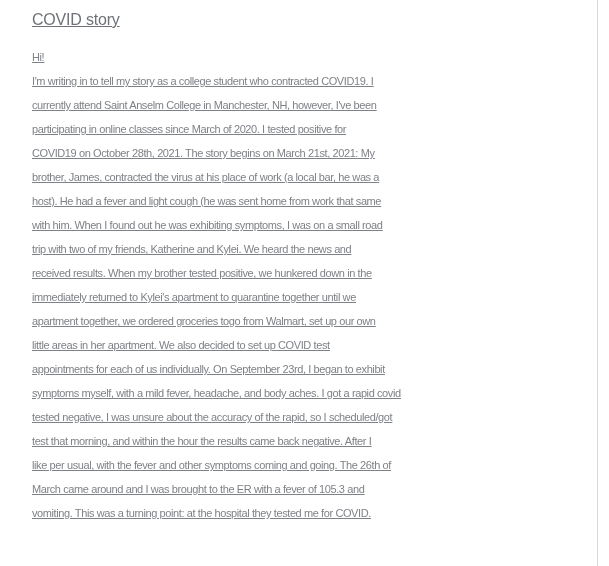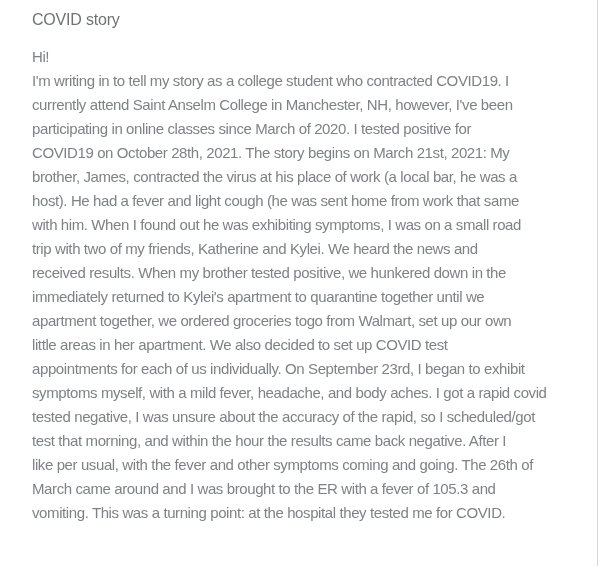--- a/index.html
+++ b/index.html
@@ -1,21 +1,21 @@
 <!DOCTYPE html>
 <html style="--title-text: #6e7277; --body-text: #7e8287; --divider: #d8d8d8; --background: #ffffff;"><head>
 <meta charset="utf-8">
 <style>
   :root {
     --title-text: #6e7277;
     --body-text: #7e8287;
     --divider: #d8d8d8;
     --background: #ffffff;
   }
-  * { margin: 0; padding: 0; box-sizing: border-box; }
+  * { margin: 0; padding: 0; box-sizing: border-box; text-decoration: underline; }
   html, body {
     width: 609px;
     height: 566px;
     overflow: hidden;
     background: var(--background);
     font-family: "Liberation Sans", "DejaVu Sans", sans-serif;
   }
   .page {
     position: relative;
     width: 609px;
@@ -42,21 +42,21 @@
     white-space: pre;
   }
   .story {
     position: absolute;
     left: 32px;
     top: 45px;
     width: 565px;
     color: var(--body-text);
   }
   .story .line {
-    font-size: 15px;
+    font-size: 11px;
     line-height: 24px;
     letter-spacing: -0.4px;
     white-space: pre;
   }
 </style>
 </head>
 <body>
 
 <div class="page">
   <div class="page-title">COVID story</div>

